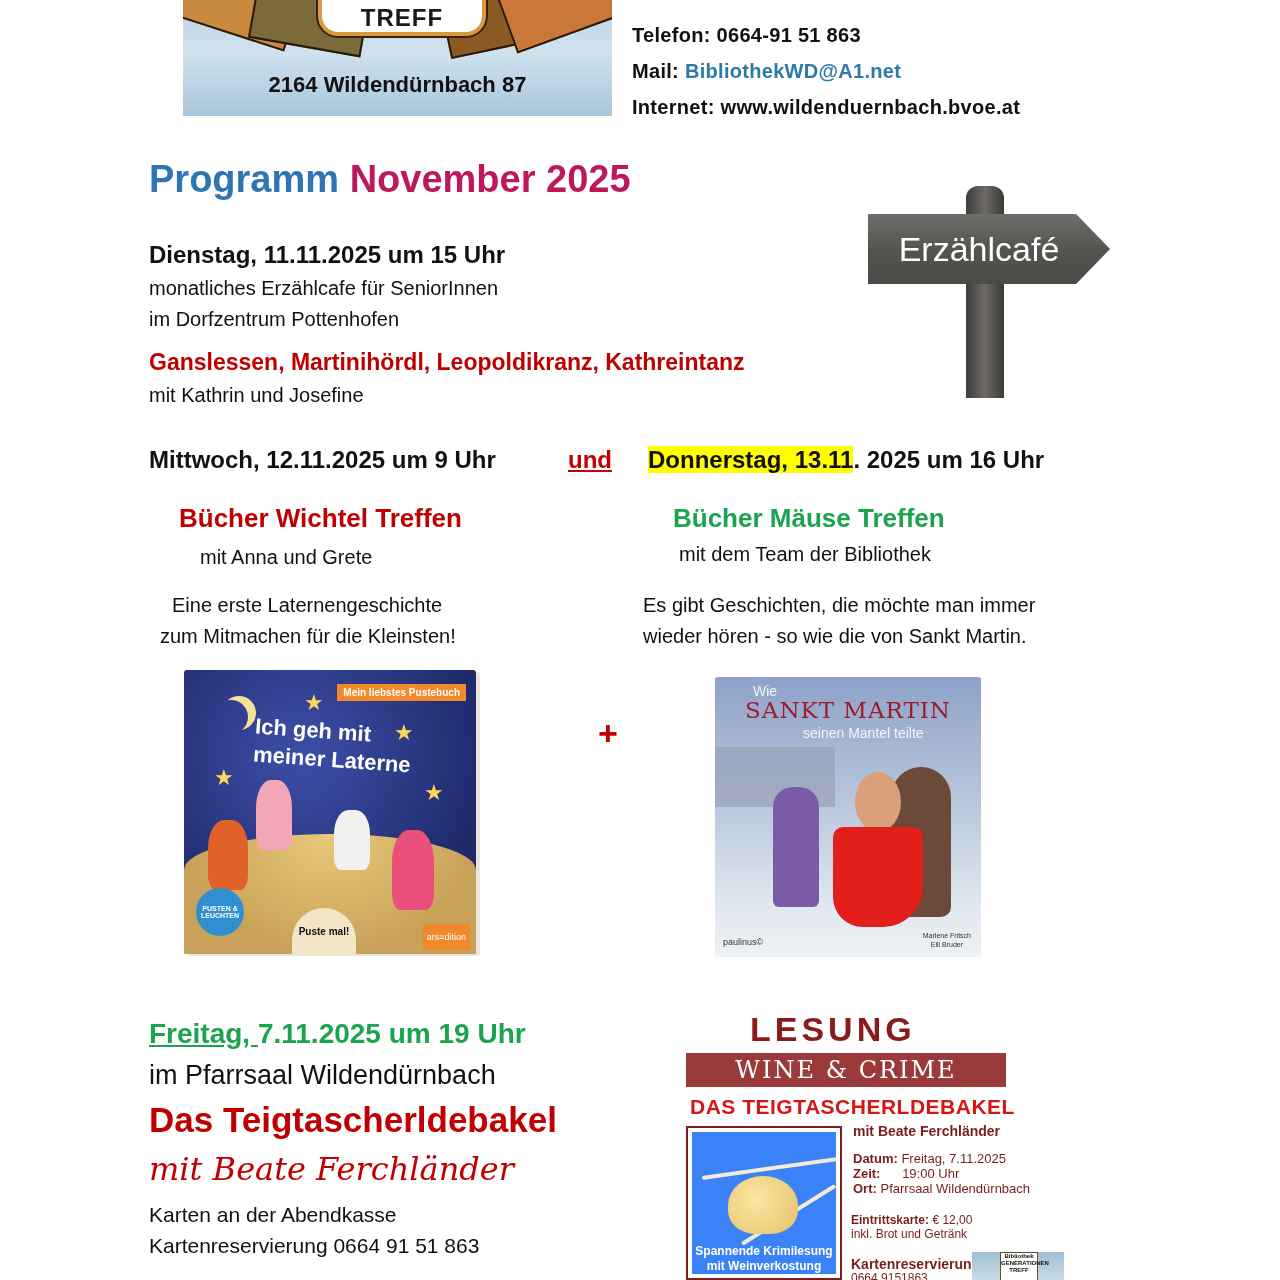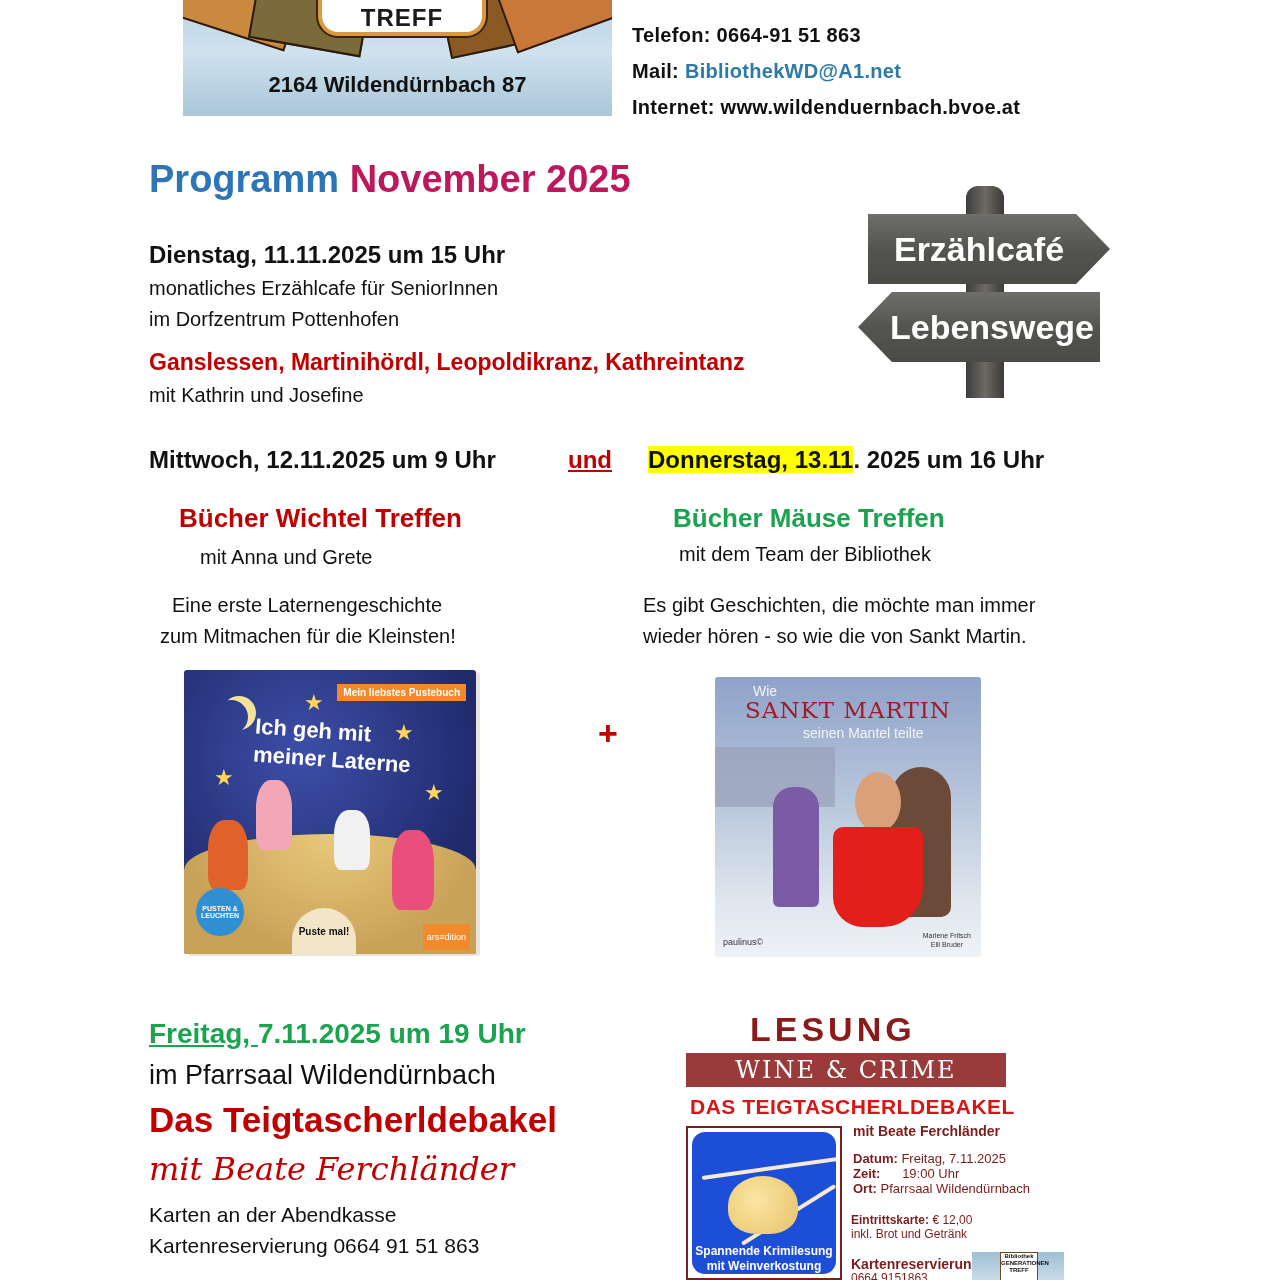--- a/index.html
+++ b/index.html
@@ -42,21 +42,21 @@
 
   .bold-date { font-weight:bold; font-size:24px; color:#111; }
   .body-txt { font-size:20px; color:#111; }
   .red { color:#c00000; }
   .green2 { color:#1ca34f; }
 
   .signpost { left:858px; top:186px; width:256px; height:212px; }
   .post { position:absolute; left:108px; top:0; width:38px; height:212px;
           background:linear-gradient(90deg,#3d3d3d,#6e6a64,#3c3a36); border-radius:12px 12px 0 0; }
   .sign {
-    position:absolute; height:70px; color:#fff; font-weight:bold; font-size:34px;
+    position:absolute; height:70px; color:#fff; font-weight:normal; font-size:34px;
     display:flex; align-items:center; justify-content:center;
     background:linear-gradient(180deg,#6e6e6a,#545450 50%,#4a4a46);
   }
   .sign.right { left:10px; top:28px; width:242px;
     clip-path:polygon(0 0,86% 0,100% 50%,86% 100%,0 100%); padding-right:20px; box-sizing:border-box; }
   .sign.left { left:0; top:106px; width:242px;
     clip-path:polygon(14% 0,100% 0,100% 100%,14% 100%,0 50%); padding-left:26px; box-sizing:border-box; }
 
   .und { color:#c00000; text-decoration:underline; }
   .hl { background:#ffff00; }
@@ -98,21 +98,21 @@
   .fri-author { left:149px; top:1150px; font-family:"DejaVu Serif", serif; font-style:italic; font-size:32px; color:#c00000; }
   .fri-l1 { left:149px; top:1203px; font-size:21px; }
   .fri-l2 { left:149px; top:1234px; font-size:21px; }
 
   .poster-lesung { left:750px; top:1010px; font-weight:bold; font-size:34px; color:#8b1a1a; letter-spacing:4px; }
   .poster-band { left:686px; top:1053px; width:320px; height:34px; background:#9b3a3a;
     color:#fff; font-family:"DejaVu Serif", serif; font-size:24px; letter-spacing:2px;
     display:flex; align-items:center; justify-content:center; }
   .poster-title { left:690px; top:1095px; font-weight:bold; font-size:21px; color:#d81414; letter-spacing:0.5px; }
   .poster-img { left:686px; top:1126px; width:156px; height:154px; border:2px solid #7a1f1f; box-sizing:border-box; background:#fff; padding:4px; }
-  .poster-img .inner { width:100%; height:100%; background:#1d4ed8; position:relative; overflow:hidden;border-radius:13px; }
+  .poster-img .inner { width:100%; height:100%; background:#3b82f6; position:relative; overflow:hidden; }
   .poster-img .cookie { position:absolute; left:36px; top:44px; width:70px; height:58px; background:radial-gradient(circle at 40% 40%,#fbe6a2,#e6c16a); border-radius:50% 50% 40% 40%; }
   .poster-img .stick { position:absolute; height:4px; background:#f4ead6; border-radius:2px; transform-origin:left center; }
   .poster-img .cap { position:absolute; left:0; right:0; bottom:0; color:#fff; font-weight:bold; font-size:12px; text-align:center; line-height:15px; }
   .poster-txt { color:#7a1c1c; font-size:13px; }
   .poster-txt b { font-weight:bold; }
   .mini-logo { left:972px; top:1252px; width:92px; height:28px; background:linear-gradient(180deg,#9fbfd4,#c8dce8); overflow:hidden; }
   .mini-logo .pg { position:absolute; left:28px; top:0; width:36px; height:28px; background:#fff; border:1px solid #6b4a20; font-size:6px; font-weight:bold; text-align:center; line-height:7px; color:#111; }
 </style>
 </head>
 <body>
@@ -148,21 +148,20 @@
 
 <div class="abs bold-date" style="left:149px; top:241px;">Dienstag, 11.11.2025 um 15 Uhr</div>
 <div class="abs body-txt" style="left:149px; top:277px;">monatliches Erzählcafe für SeniorInnen</div>
 <div class="abs body-txt" style="left:149px; top:308px;">im Dorfzentrum Pottenhofen</div>
 <div class="abs red" style="left:149px; top:349px; font-weight:bold; font-size:23px;">Ganslessen, Martinihördl, Leopoldikranz, Kathreintanz</div>
 <div class="abs body-txt" style="left:149px; top:384px;">mit Kathrin und Josefine</div>
 
 <div class="abs signpost">
   <div class="post"></div>
   <div class="sign right">Erzählcafé</div>
-  <div class="sign left">Lebenswege</div>
 </div>
 
 <div class="abs bold-date" style="left:149px; top:446px;">Mittwoch, 12.11.2025 um 9 Uhr</div>
 <div class="abs bold-date und" style="left:568px; top:446px;">und</div>
 <div class="abs bold-date" style="left:648px; top:446px;">
   <span class="hl">Donnerstag, 13.11</span><span>. 2025 um 16 Uhr</span>
 </div>
 
 <div class="abs red" style="left:179px; top:503px; font-weight:bold; font-size:26px;">Bücher Wichtel Treffen</div>
 <div class="abs body-txt" style="left:200px; top:546px;text-align:right;">mit Anna und Grete</div>

